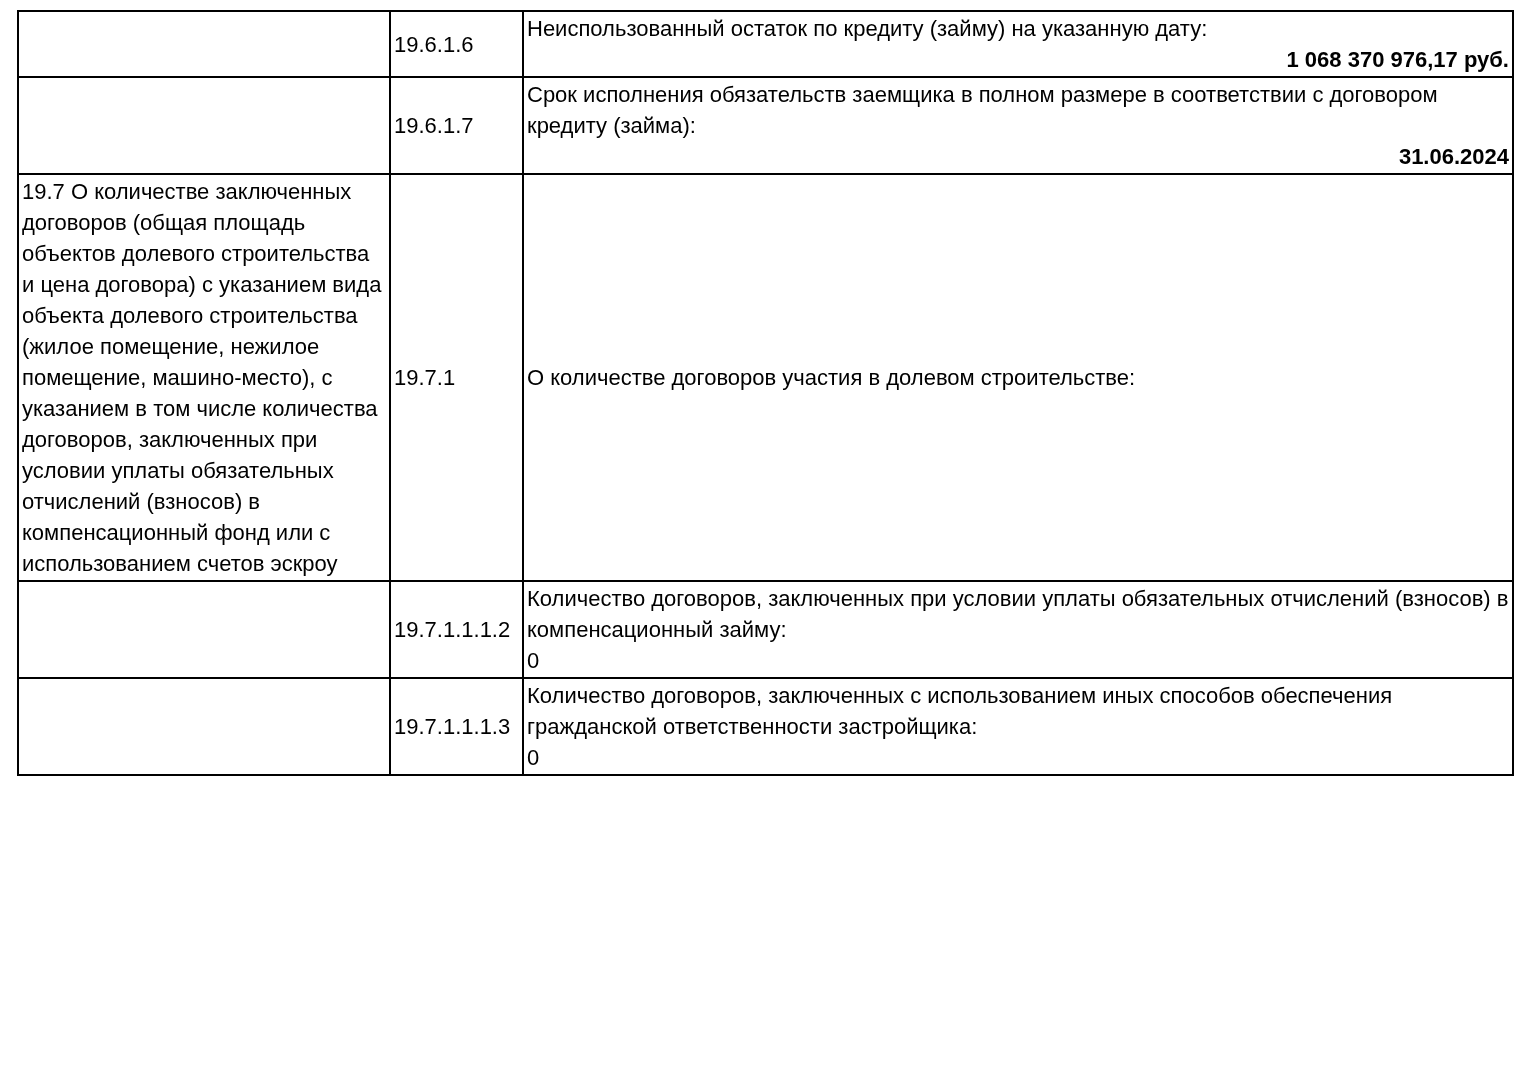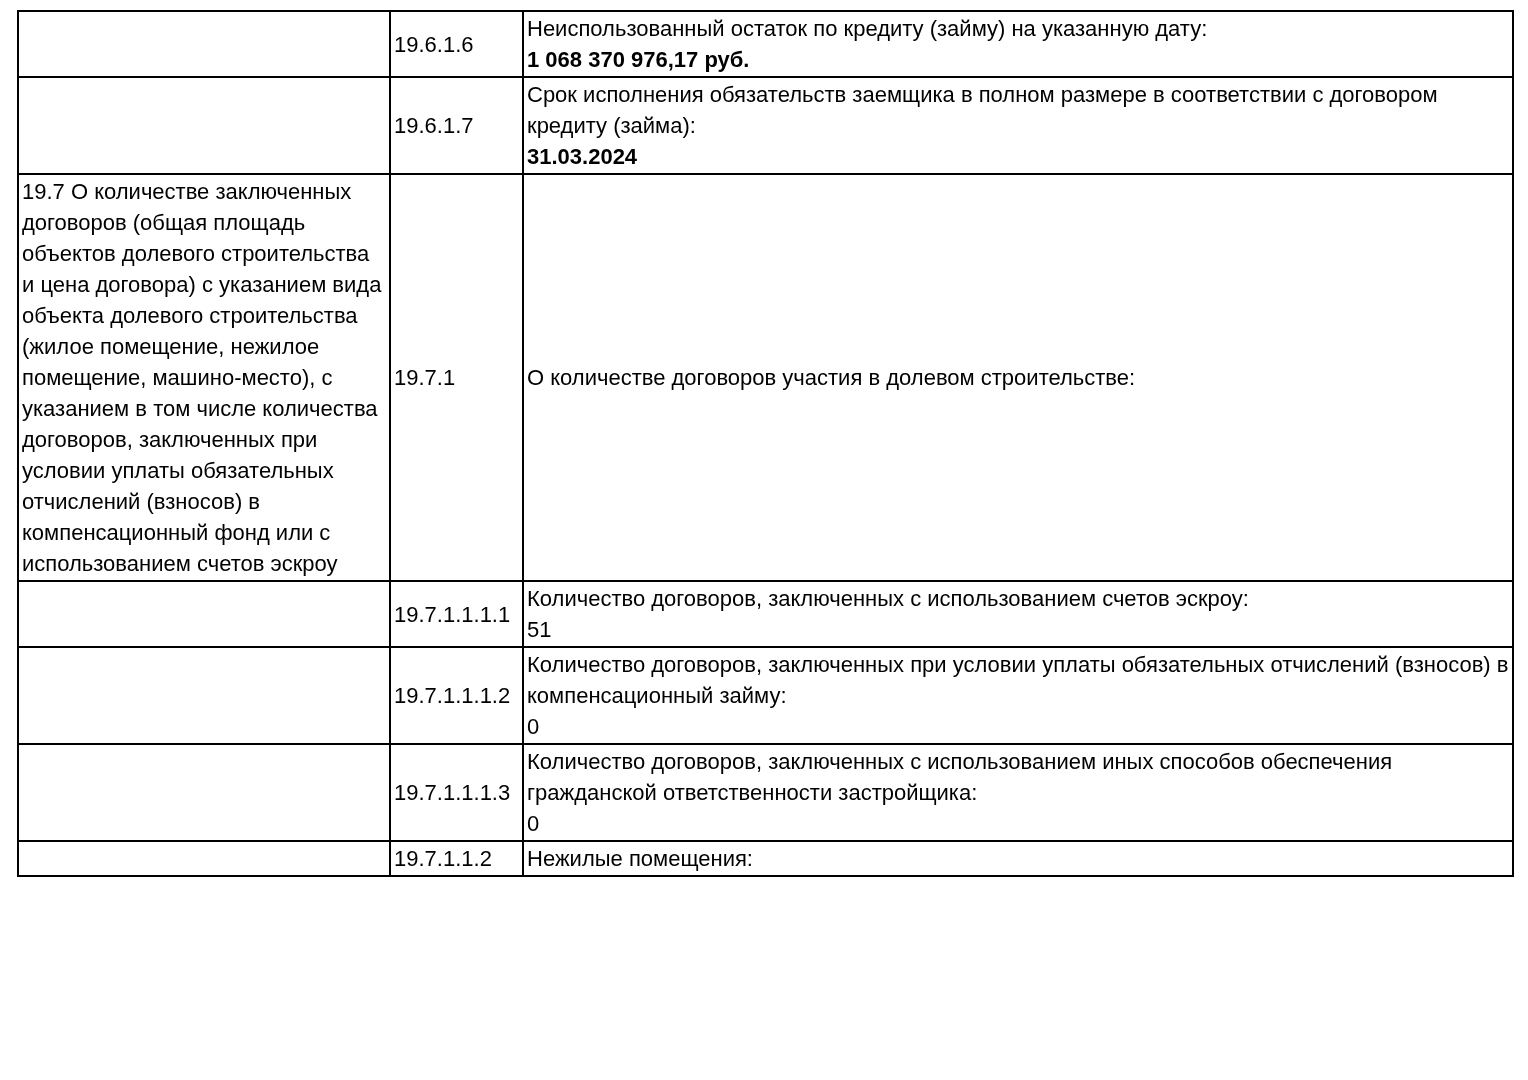--- a/index.html
+++ b/index.html
@@ -23,21 +23,21 @@
   .doc-table td {
     border: 2px solid #000000;
     vertical-align: middle;
     padding: 1px 3px;
     word-wrap: break-word;
   }
   .doc-table col.c1 { width: 372px; }
   .doc-table col.c2 { width: 133px; }
   .doc-table col.c3 { width: 990px; }
   .desc-cell { vertical-align: top; }
-  .bold { font-weight: bold; }
+  .bold { font-weight: bold; text-align: right; }
 </style>
 </head>
 <body>
 
 <table class="doc-table">
   <colgroup>
     <col class="c1">
       <col class="c2">
       <col class="c3">
   </colgroup>
@@ -48,55 +48,40 @@
       <td>
         <div>Неиспользованный остаток по кредиту (займу) на указанную дату:</div>
         <div class="bold">1 068 370 976,17 руб.</div>
       </td>
     </tr>
     <tr>
       <td class="desc-cell"></td>
       <td>19.6.1.7</td>
       <td>
         <div>Срок исполнения обязательств заемщика в полном размере в соответствии с договором кредиту (займа):</div>
-        <div class="bold">31.03.2024</div>
+        <div class="bold">31.06.2024</div>
       </td>
     </tr>
     <tr>
       <td class="desc-cell">19.7 О количестве заключенных договоров (общая площадь объектов долевого строительства и цена договора) с указанием вида объекта долевого строительства (жилое помещение, нежилое помещение, машино-место), с указанием в том числе количества договоров, заключенных при условии уплаты обязательных отчислений (взносов) в компенсационный фонд или с использованием счетов эскроу</td>
       <td>19.7.1</td>
       <td>
         <div>О количестве договоров участия в долевом строительстве:</div>
-      </td>
-    </tr>
-    <tr>
-      <td class="desc-cell"></td>
-      <td>19.7.1.1.1.1</td>
-      <td>
-        <div>Количество договоров, заключенных с использованием счетов эскроу:</div>
-        <div>51</div>
       </td>
     </tr>
     <tr>
       <td class="desc-cell"></td>
       <td>19.7.1.1.1.2</td>
       <td>
         <div>Количество договоров, заключенных при условии уплаты обязательных отчислений (взносов) в компенсационный займу:</div>
         <div>0</div>
       </td>
     </tr>
     <tr>
       <td class="desc-cell"></td>
       <td>19.7.1.1.1.3</td>
       <td>
         <div>Количество договоров, заключенных с использованием иных способов обеспечения гражданской ответственности застройщика:</div>
         <div>0</div>
       </td>
     </tr>
-    <tr>
-      <td class="desc-cell"></td>
-      <td>19.7.1.1.2</td>
-      <td>
-        <div>Нежилые помещения:</div>
-      </td>
-    </tr>
   </tbody>
 </table>
 
 </body></html>

